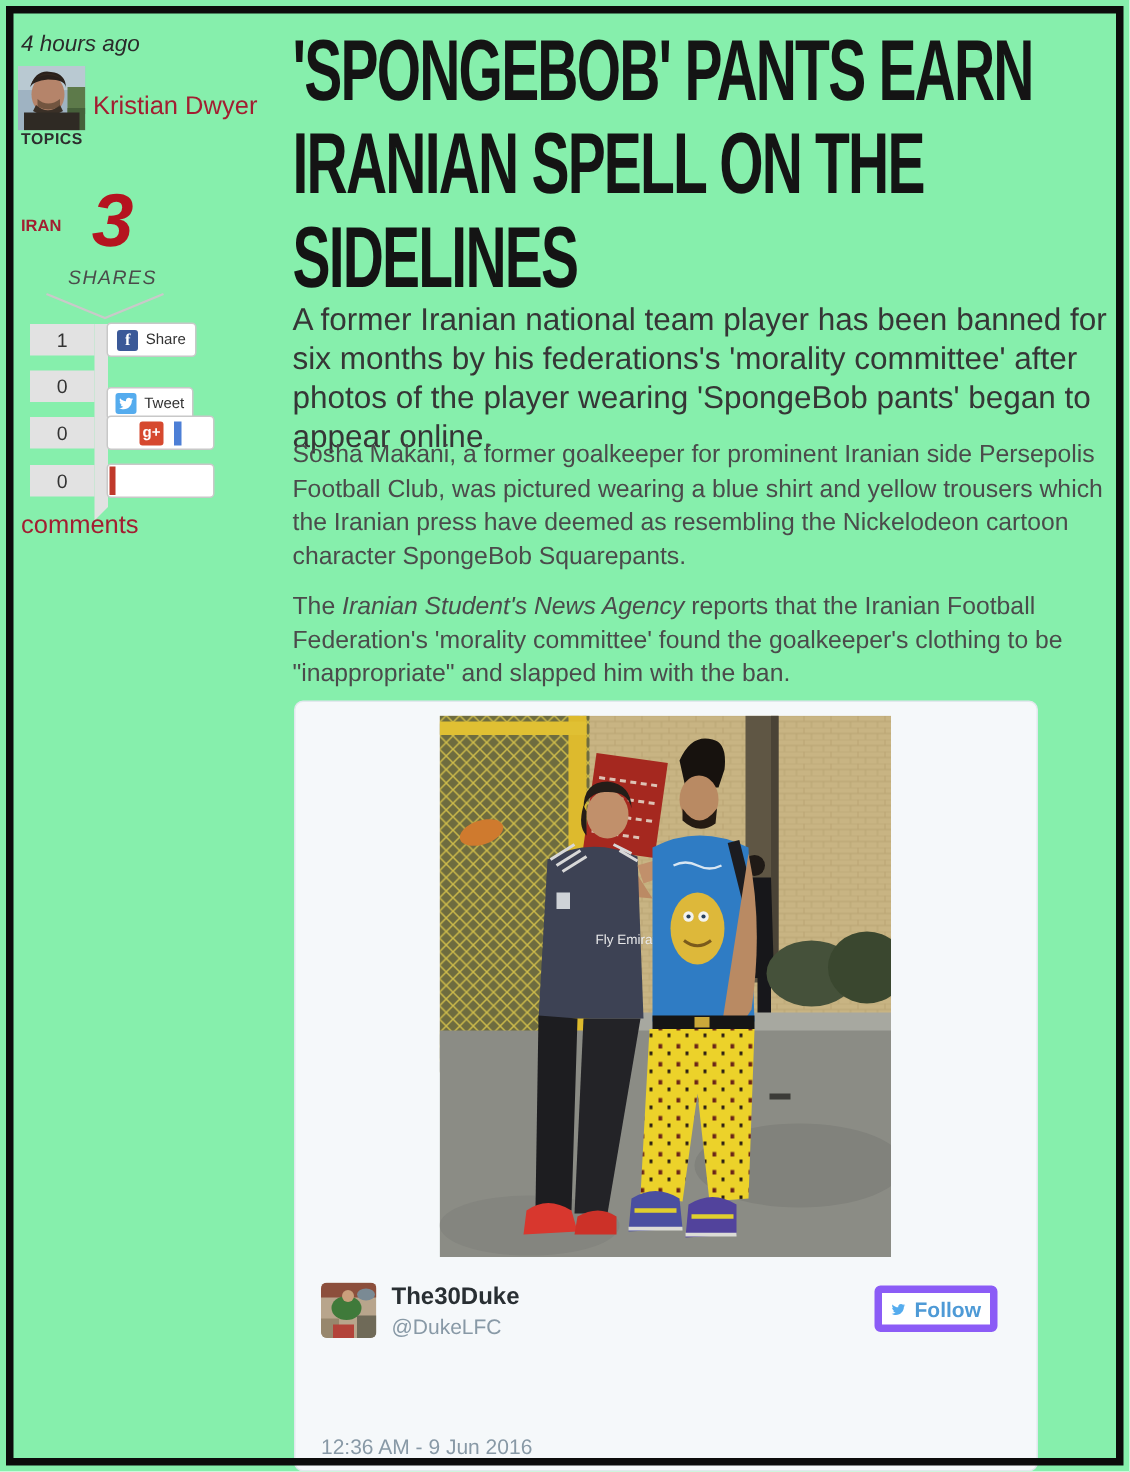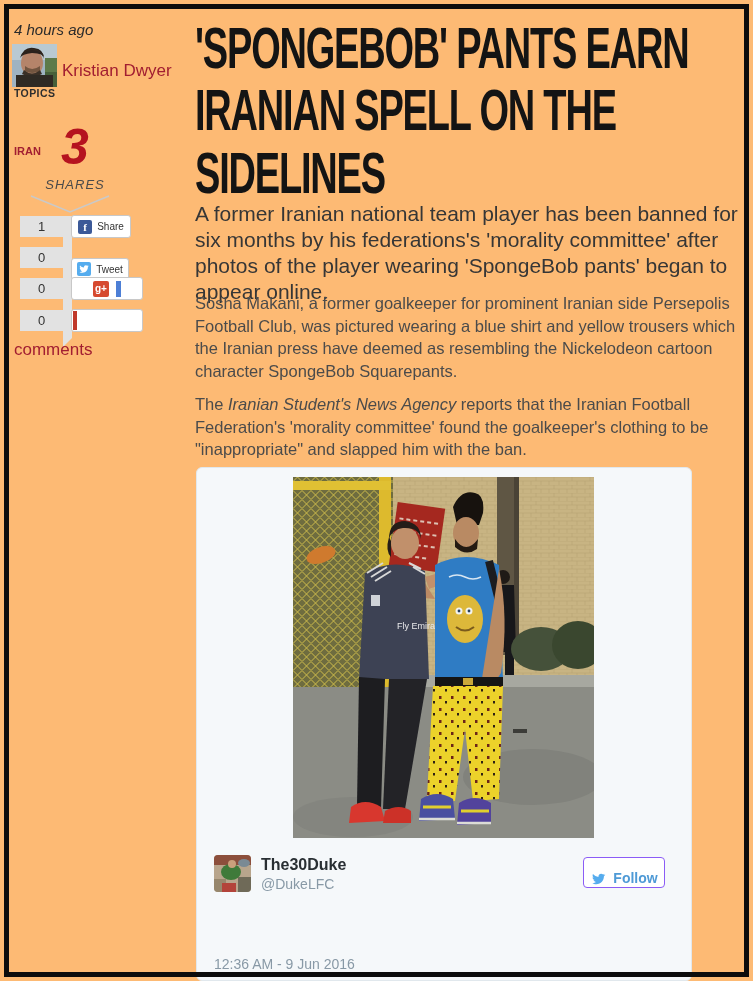--- a/index.html
+++ b/index.html
@@ -1,16 +1,16 @@
 <!DOCTYPE html>
 <html><head>
 <meta charset="utf-8">
 <style>
   html,body{margin:0;padding:0;background:#fff;}
-  #app{position:relative;width:753px;height:981px;overflow:hidden;background:#fdba74;
+  #app{position:relative;width:753px;height:981px;overflow:hidden;background:#86efac;
        font-family:"Liberation Sans",sans-serif;}
   .frame{position:absolute;inset:4px;border:5px solid #0c0c0c;z-index:60;pointer-events:none;}
   .abs{position:absolute;}
 
   
   .time{left:14px;top:21px;font-style:italic;font-size:15px;color:#2b2b2b;}
   .avatar1{left:12px;top:44px;width:45px;height:43px;overflow:hidden;}
   .author{left:62px;top:61px;font-size:17px;color:#a21e31;text-decoration:none;cursor:pointer;}
   .topicsLbl{left:14px;top:87px;font-size:10.5px;font-weight:bold;color:#2e2e2e;letter-spacing:.4px;}
   .topicLink{left:14px;top:100px;font-size:11px;font-weight:bold;color:#a21e31;text-decoration:none;cursor:pointer;margin-top:45px;}
@@ -48,21 +48,21 @@
   .p2 .src{font-style:italic;margin-top:17px;}
 
   
   .card{position:absolute;left:1px;top:467px;width:496px;height:514px;background:#f5f8fa;
         border:1px solid #e1e8ed;border-radius:6px;box-sizing:border-box;}
   .photo{position:absolute;left:96px;top:9px;width:301px;height:361px;overflow:hidden;}
   .avatar2{position:absolute;left:17px;top:387px;width:37px;height:37px;border-radius:4px;overflow:hidden;cursor:pointer;}
   .twName{position:absolute;left:64px;top:388px;font-size:16px;font-weight:bold;color:#292f33;cursor:pointer;}
   .twHandle{position:absolute;left:64px;top:408px;font-size:14px;color:#8899a6;}
   .followBtn{position:absolute;left:386px;top:389px;width:82px;height:31px;background:#fff;
-             border:1px solid #8b5cf6;border-radius:4px;display:flex;align-items:flex-end;
+             border:5px solid #8b5cf6;border-radius:4px;display:flex;align-items:center;
              justify-content:center;gap:6px;cursor:pointer;box-sizing:border-box;}
   .followBtn .fl{font-size:14px;font-weight:bold;color:#4e9ad6;}
   .twText{position:absolute;left:17px;top:430px;width:464px;font-size:17px;color:#2b3137;line-height:25px;}
   .twTime{position:absolute;left:17px;top:488px;font-size:14px;color:#8899a6;cursor:pointer;}
 </style>
 </head>
 <body>
 
 <div id="app">
 

